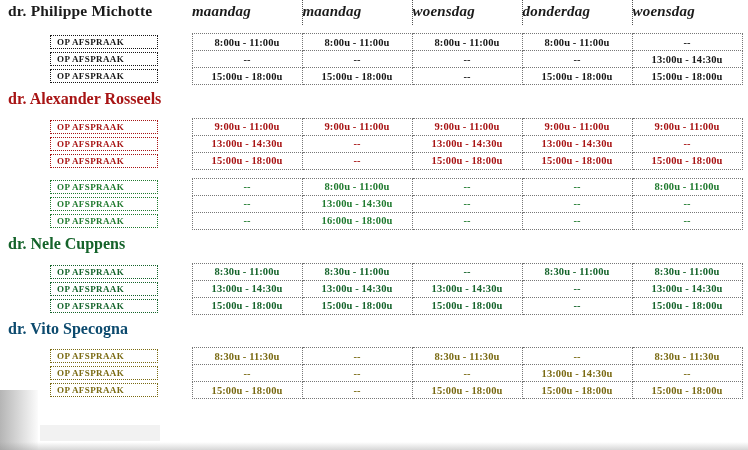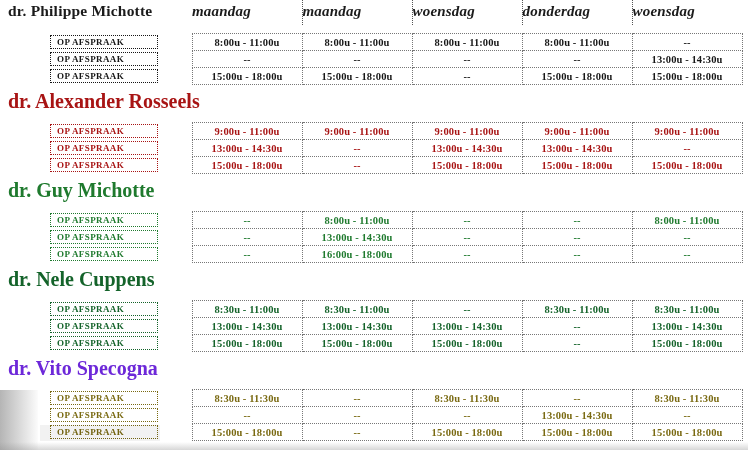--- a/index.html
+++ b/index.html
@@ -48,21 +48,21 @@
     padding-left: 2px;
     font-size: 15.5px;
     border-right: none;
   }
   .dayhdr td.last { border-right: none; }
 
   
   .doc-title {
     font-family: "Liberation Serif", serif;
     font-weight: bold;
-    font-size: 20px;
+    font-size: 16px;
     padding: 5px 0 2px 2px;
     line-height: 1.05;
   }
 
   
   table.block {
     width: 736px;
     border-collapse: collapse;
     table-layout: fixed;
     margin: 8px 0 1px 0;
@@ -93,21 +93,21 @@
   .theme-black td { color: #161616; border-color: #6b6b6b; }
   .theme-red td { color: #a81414; border-color: #b35050; }
   .theme-green td { color: #1f7a2e; border-color: #5e9c68; }
   .theme-dgreen td { color: #14632a; border-color: #5b8f66; }
   .theme-olive td { color: #7a6a12; border-color: #a09454; }
 
   .doc-black { color: #111111; }
   .doc-red { color: #a81414; }
   .doc-green { color: #1f7a2e; }
   .doc-dgreen { color: #14632a; }
-  .doc-olive { color: #6d28d9; }
+  .doc-olive { color: #0c4a6e; }
 
   .dash { letter-spacing: 1px; }
 
   
   .scan-shadow-left {
     position: absolute;
     left: 0;
     top: 390px;
     width: 38px;
     height: 60px;
@@ -226,21 +226,20 @@
           <tr>
             <td class="label" style="border: none;"><span style="display: inline-block; margin-left: 38px; border: 1px dotted currentcolor; padding: 1px 30px 1px 6px; min-width: 108px; box-sizing: border-box;">OP AFSPRAAK</span></td>
             <td>15:00u - 18:00u</td>
             <td class="dash">--</td>
             <td>15:00u - 18:00u</td>
             <td>15:00u - 18:00u</td>
             <td>15:00u - 18:00u</td>
           </tr>
         </tbody>
       </table>
-      <div class="doc-title doc-green">dr. Guy Michotte</div>
       <table class="block theme-green">
         <colgroup>
           <col class="c0">
           <col class="cx">
           <col class="cx">
           <col class="cx">
           <col class="cx">
           <col class="cx">
         </colgroup>
         <tbody>

